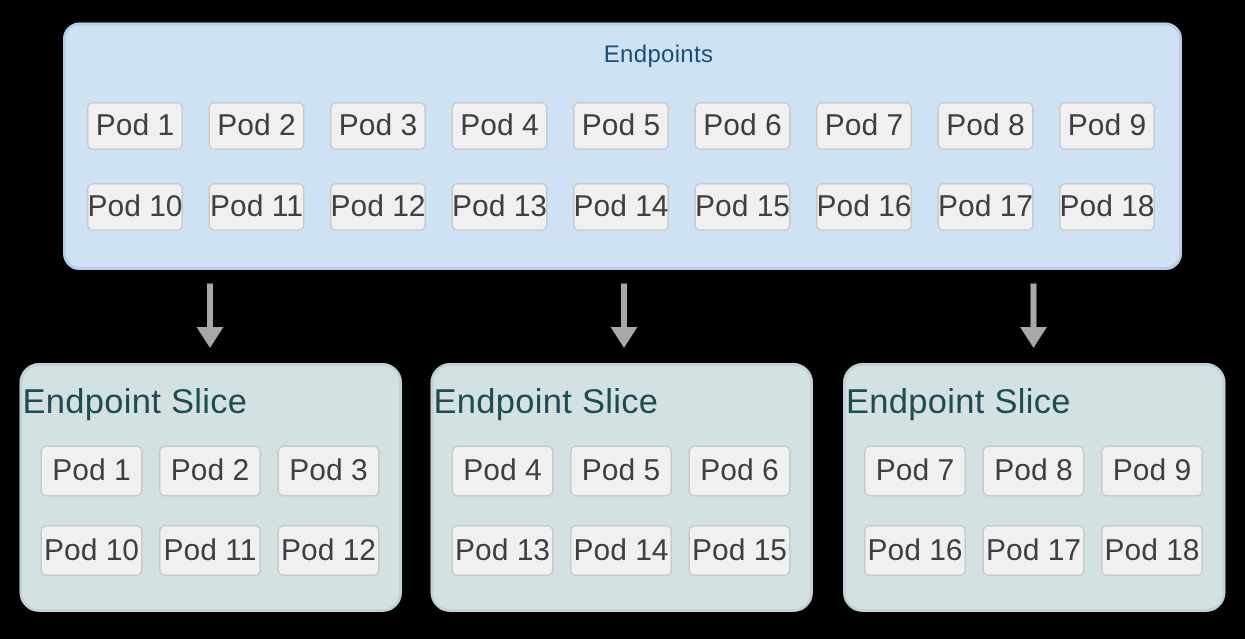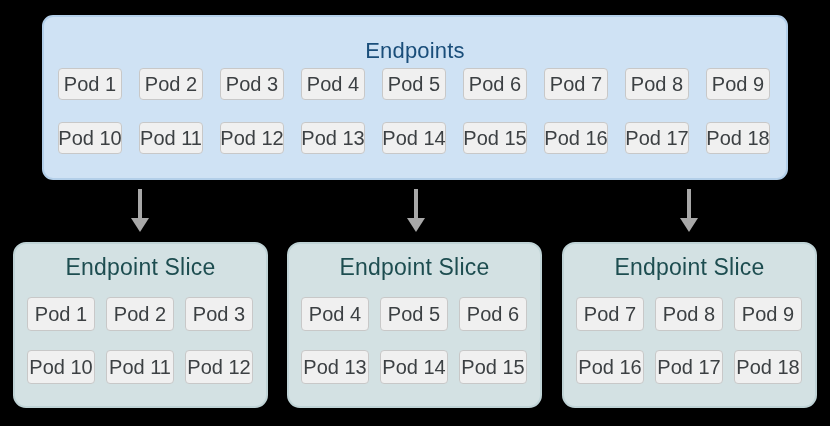--- a/index.html
+++ b/index.html
@@ -8,43 +8,43 @@
     --slice-title:#1d4d50; --pod-fill:#f0f0f0; --pod-border:#c8c8c8;
     --pod-text:#3c4043; --arrow:#a8a8a8;
   }
   html,body { margin:0; padding:0; background:var(--background); overflow:hidden;
     font-family:"Liberation Sans", sans-serif; }
   .stage { position:relative; width:830px; height:426px; background:var(--background); }
 
   .endpoints-box { position:absolute; left:42px; top:15px; width:746px; height:165px;
     background:var(--endpoints-fill); border:2px solid var(--endpoints-border);
     border-radius:11px; box-sizing:border-box; }
-  .endpoints-title { position:absolute; top:21px; left:0; width:100%; text-align:center;
-    font-size:22px; font-weight:500; letter-spacing:0.2px; color:var(--endpoints-title); }
+  .endpoints-title { position:absolute; top:11px; left:0; width:100%; text-align:center;
+    font-size:16px; font-weight:500; letter-spacing:0.2px; color:var(--endpoints-title);padding-left:24px; }
   .ep-row { position:absolute; left:14px; right:16px; display:flex; justify-content:space-between; }
   .ep-row.r1 { top:51px; }
   .ep-row.r2 { top:105px; }
 
   .pod { width:64px; height:32px; background:var(--pod-fill); border:1px solid var(--pod-border);
     border-radius:4px; display:flex; align-items:center; justify-content:center;
     font-size:20px; color:var(--pod-text); box-sizing:border-box; white-space:nowrap; }
 
   .arrow { position:absolute; top:189px; width:20px; height:43px; }
   .arrow .stem { position:absolute; left:8px; top:0; width:4px; height:30px; background:var(--arrow); }
   .arrow .head { position:absolute; left:1px; top:29px; width:0; height:0;
     border-left:9px solid transparent; border-right:9px solid transparent;
     border-top:14px solid var(--arrow); }
 
   .slice-box { position:absolute; top:242px; width:255px; height:166px;
     background:var(--slice-fill); border:2px solid var(--slice-border);
     border-radius:13px; box-sizing:border-box; }
   .slice-box.s1 { left:13px; }
   .slice-box.s2 { left:287px; }
   .slice-box.s3 { left:562px; }
-  .slice-title { position:absolute; top:10px; left:0; width:100%; text-align:center;
+  .slice-title { position:absolute; top:10px; left:0; width:100%; 
     font-size:23px; font-weight:500; letter-spacing:0.2px; color:var(--slice-title); }
   .sl-row { position:absolute; left:12px; right:13px; display:flex; justify-content:space-between; }
   .sl-row.r1 { top:53px; }
   .sl-row.r2 { top:106px; }
   .slice-box .pod { width:68px; height:34px; }
 </style>
 </head>
 <body>
 
 <div class="stage">

